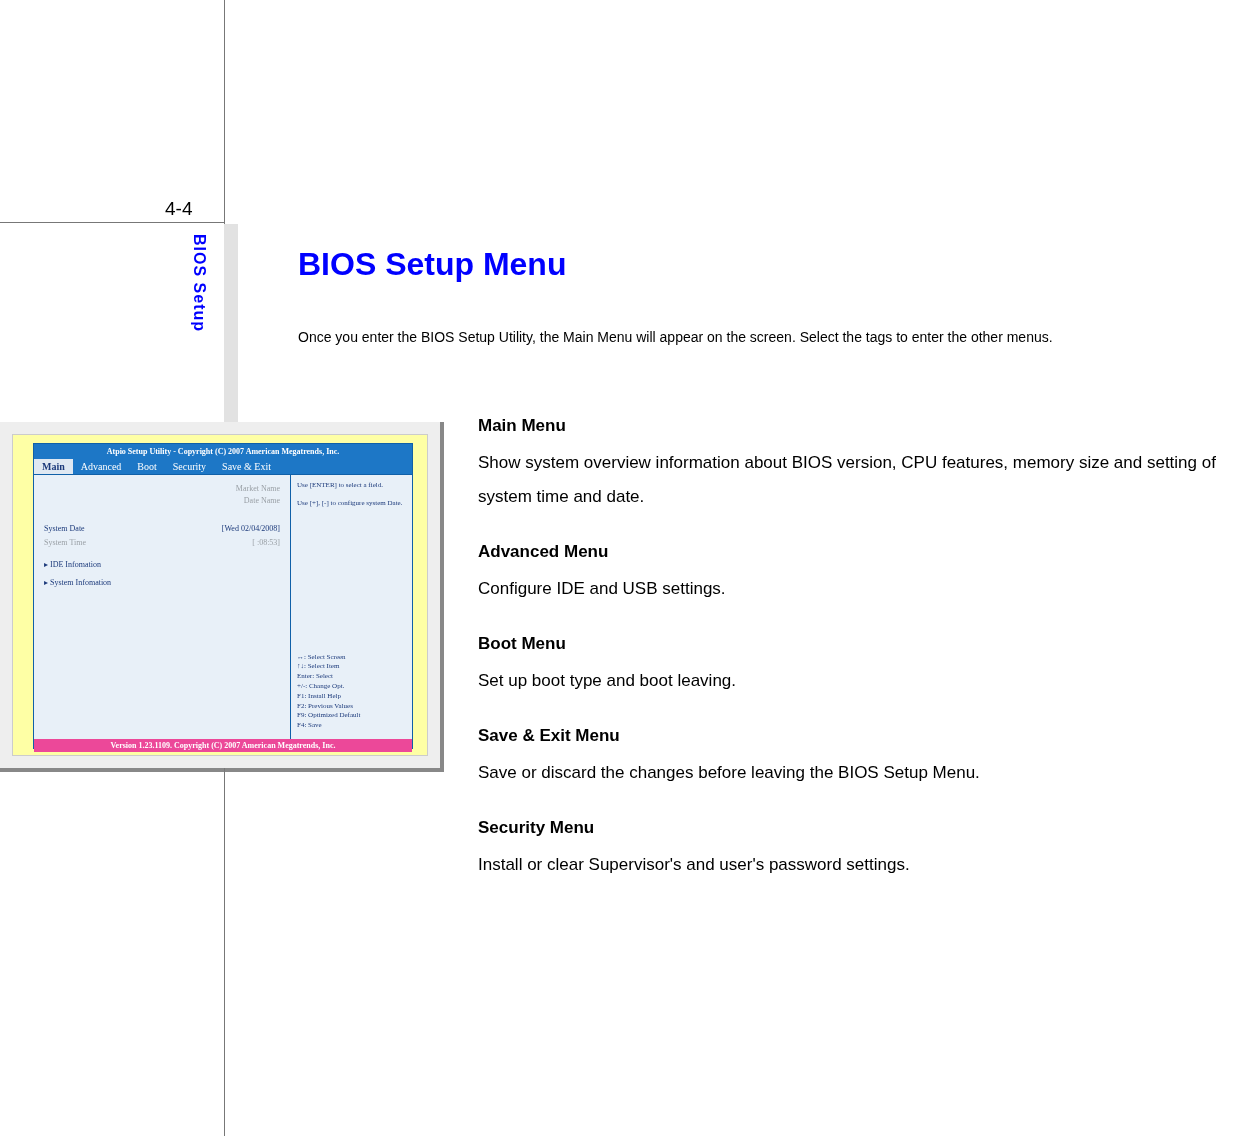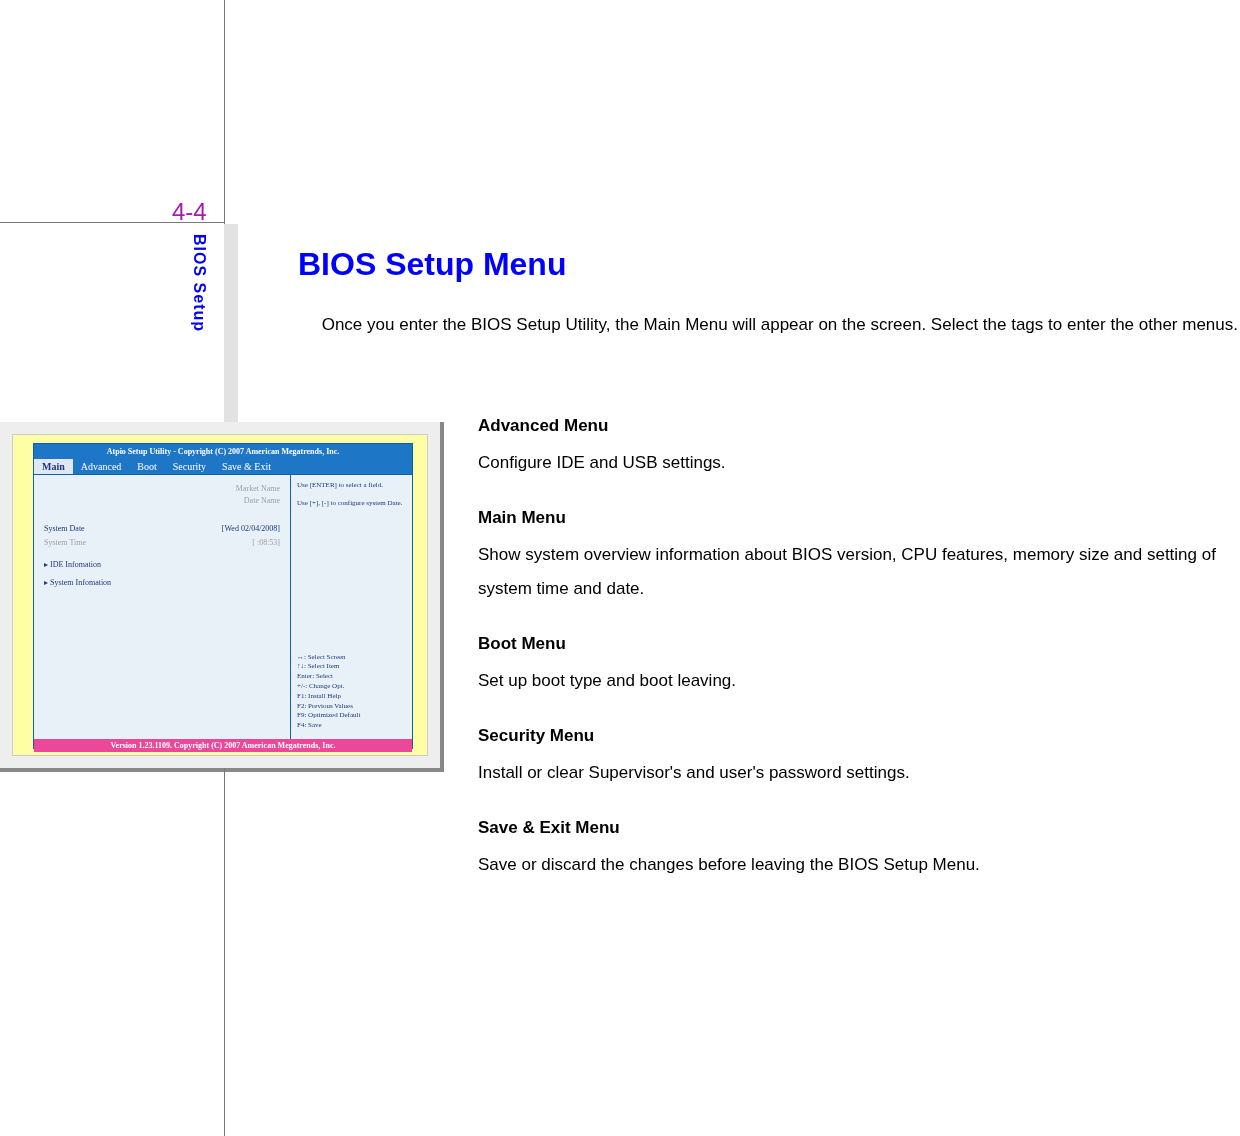--- a/index.html
+++ b/index.html
@@ -14,24 +14,24 @@
   .vline {
     position: absolute;
     left: 224px;
     top: 0;
     width: 1px;
     height: 1136px;
     background: #777;
   }
   .page-num {
     position: absolute;
-    left: 172px;
+    left: 165px;
     top: 198px;
-    font-size: 24px;
-    color: #a21caf;
+    font-size: 19px;
+    color: #000000;
   }
   .page-num-underline {
     position: absolute;
     left: 0;
     top: 222px;
     width: 224px;
     height: 1px;
     background: #777;
   }
   .side-bar {
@@ -56,27 +56,26 @@
   .content {
     position: absolute;
     left: 298px;
     top: 246px;
     width: 940px;
   }
   .title {
     font-size: 32px;
     color: #0000ff;
     font-weight: bold;
-    margin-bottom: 24px;
+    margin-bottom: 40px;
   }
   .intro {
-    font-size: 17px;
+    font-size: 14px;
     color: #000;
     line-height: 2.1;
-    text-align: right;
   }
   .desc-block {
     position: absolute;
     left: 478px;
     top: 416px;
     width: 760px;
   }
   .desc-block .item { margin-bottom: 28px; }
   .desc-block .h { font-size: 17px; font-weight: bold; margin-bottom: 10px; }
   .desc-block .t { font-size: 17px; line-height: 2.0; }
@@ -180,38 +179,38 @@
 <div class="side-bar"></div>
 <div class="vert-label">BIOS Setup</div>
 
 <div class="content">
   <div class="title">BIOS Setup Menu</div>
   <div class="intro">Once you enter the BIOS Setup Utility, the Main Menu will appear on the screen.    Select the tags to enter the other menus.</div>
 </div>
 
 <div class="desc-block">
   <div class="item">
+    <div class="h">Main Menu</div>
+    <div class="t">Show system overview information about BIOS version, CPU features, memory size and setting of system time and date.</div>
+  </div>
+  <div class="item">
     <div class="h">Advanced Menu</div>
     <div class="t">Configure IDE and USB settings.</div>
   </div>
   <div class="item">
-    <div class="h">Main Menu</div>
-    <div class="t">Show system overview information about BIOS version, CPU features, memory size and setting of system time and date.</div>
-  </div>
-  <div class="item">
     <div class="h">Boot Menu</div>
     <div class="t">Set up boot type and boot leaving.</div>
   </div>
   <div class="item">
+    <div class="h">Save &amp; Exit Menu</div>
+    <div class="t">Save or discard the changes before leaving the BIOS Setup Menu.</div>
+  </div>
+  <div class="item">
     <div class="h">Security Menu</div>
     <div class="t">Install or clear Supervisor's and user's password settings.</div>
-  </div>
-  <div class="item">
-    <div class="h">Save &amp; Exit Menu</div>
-    <div class="t">Save or discard the changes before leaving the BIOS Setup Menu.</div>
   </div>
 </div>
 
 <div class="bios-outer">
   <div class="bios-yellow">
     <div class="bios-panel">
       <div class="bios-title">Atpio Setup Utility - Copyright (C) 2007 American Megatrends, Inc.</div>
       <div class="bios-tabs">
         <div class="tab active">Main</div>
         <div class="tab">Advanced</div>

